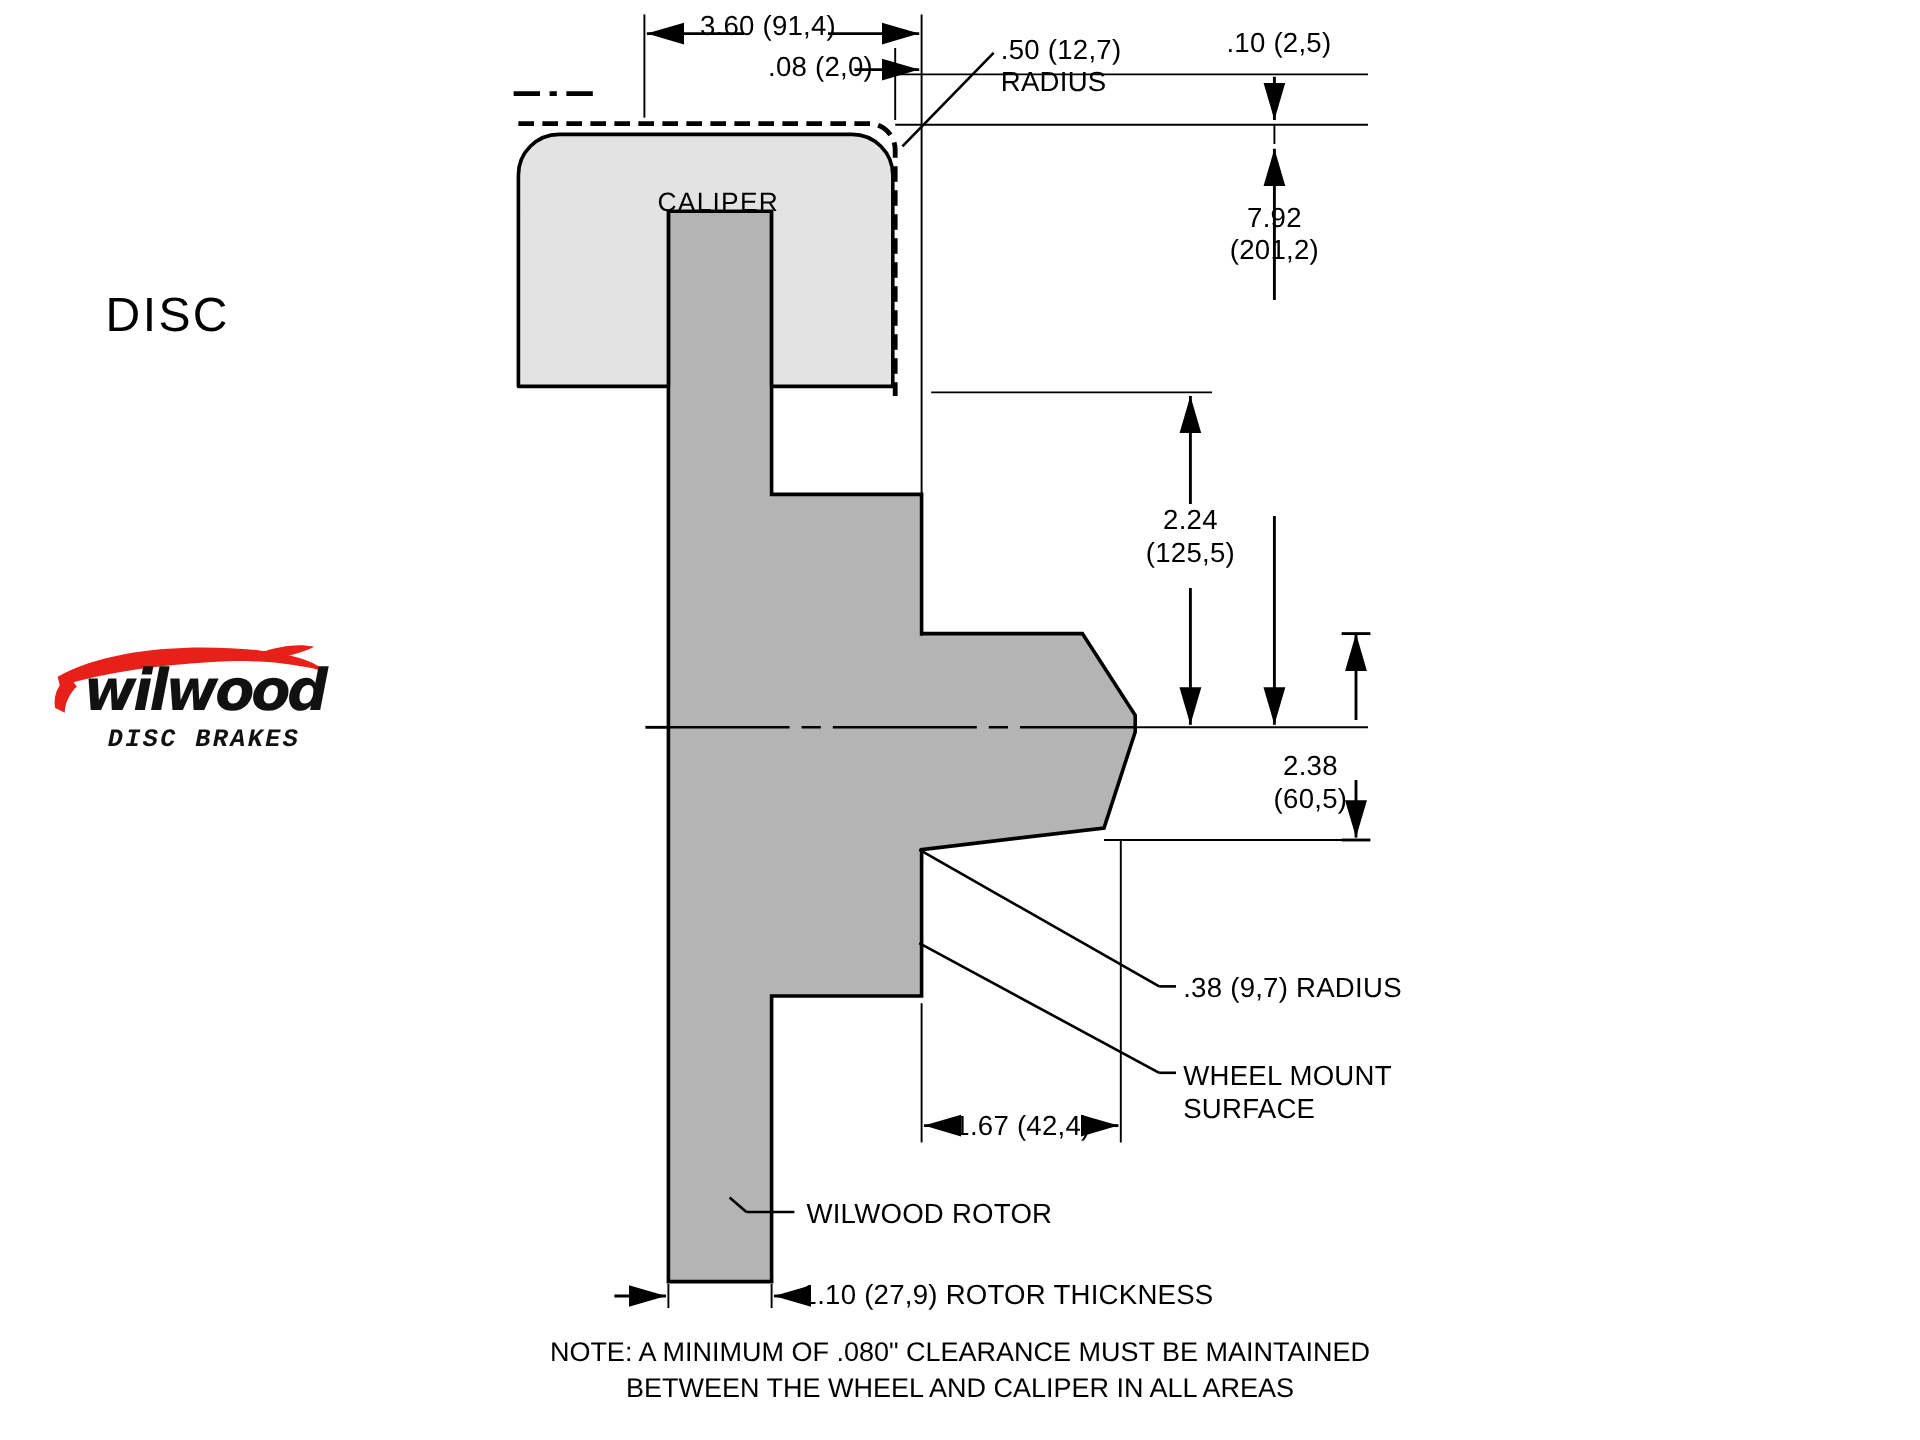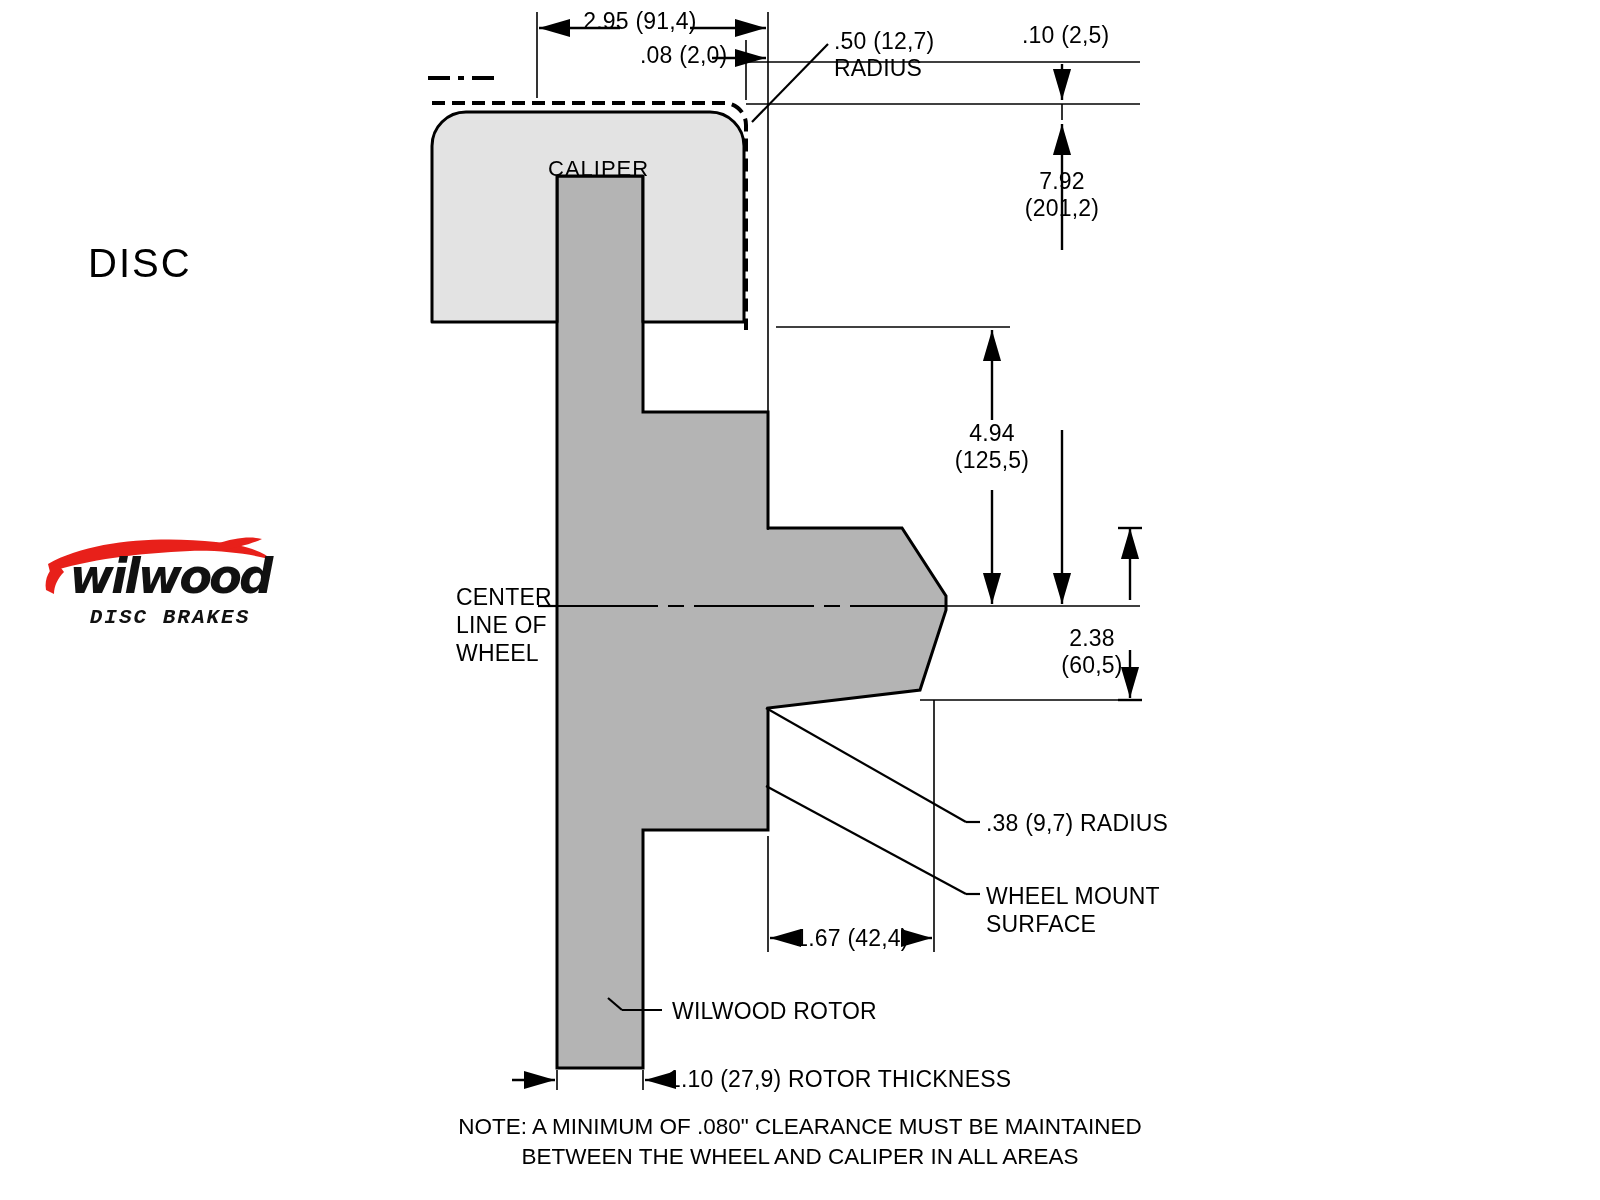--- a/index.html
+++ b/index.html
@@ -221,43 +221,40 @@
       <line x1="608" y1="998" x2="622" y2="1010"></line>
 
       <line x1="538" y1="606" x2="556" y2="606"></line>
     </g>
   </svg>
 
   <div class="lbl front-label" style="left:88px; top:240px;">DISC</div>
 
   <div class="lbl caliper-txt" style="left:548px; top:132px;margin-top:24px;">CALIPER</div>
 
-  <div class="lbl dim dim-c" style="left:530px; top:8px; width:220px;">2.95 (91,4)</div>
+  <div class="lbl dim dim-c" style="left:530px; top:8px; width:220px;">3.60 (91,4)</div>
 
   <div class="lbl dim dim-l" style="left:640px; top:42px;">.08 (2,0)</div>
 
   <div class="lbl dim dim-l" style="left:834px; top:28px;">.50 (12,7)
 RADIUS</div>
 
   <div class="lbl dim dim-l" style="left:1022px; top:22px;">.10 (2,5)</div>
 
   <div class="lbl dim dim-c" style="left:1000px; top:168px; width:124px;">7.92
 (201,2)</div>
 
-  <div class="lbl dim dim-c" style="left:930px; top:420px; width:124px;">4.94
+  <div class="lbl dim dim-c" style="left:930px; top:420px; width:124px;">2.24
 (125,5)</div>
 
   <div class="lbl dim dim-c" style="left:1028px; top:625px; width:128px;">2.38
 (60,5)</div>
 
   <div class="lbl dim dim-c" style="left:742px; top:925px; width:220px;">1.67 (42,4)</div>
 
-  <div class="lbl dim dim-l" style="left:456px; top:583px; line-height:1.22;">CENTER
-LINE OF
-WHEEL</div>
 
   <div class="lbl dim dim-l" style="left:986px; top:810px;">.38 (9,7) RADIUS</div>
 
   <div class="lbl dim dim-l" style="left:986px; top:882px; line-height:1.22;">WHEEL MOUNT
 SURFACE</div>
 
   <div class="lbl dim dim-l" style="left:672px; top:998px;">WILWOOD ROTOR</div>
 
   <div class="lbl dim dim-l" style="left:668px; top:1066px;">1.10 (27,9) ROTOR THICKNESS</div>
 

